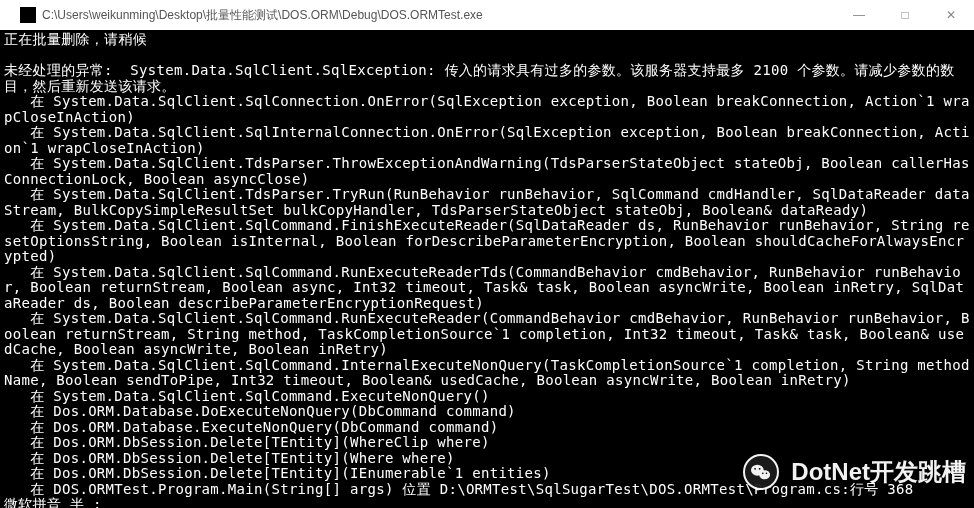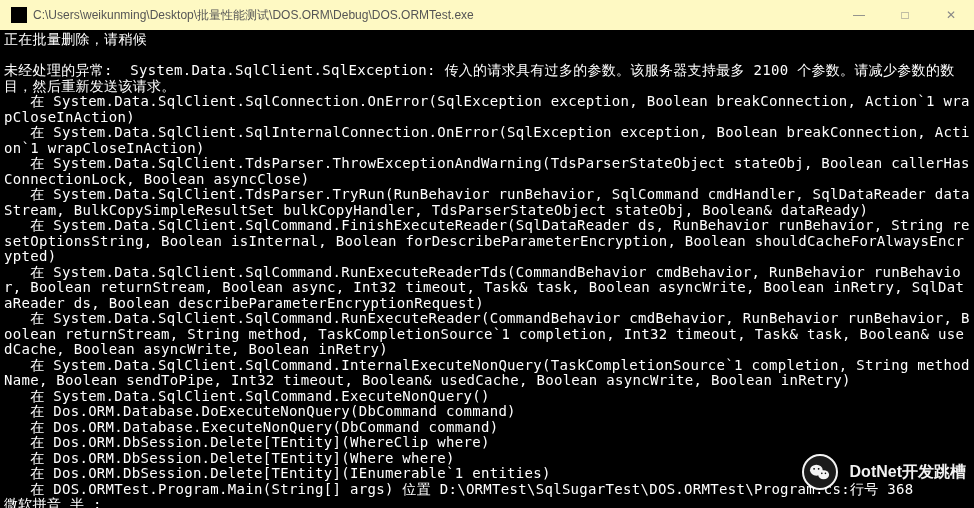--- a/index.html
+++ b/index.html
@@ -9,25 +9,25 @@
     }
     body {
       font-family: "Consolas", "SimSun", monospace;
       background: #000;
       width: 974px;
       height: 508px;
       overflow: hidden;
       position: relative;
     }
     .titlebar {
-      background: #fef9c3;
+      background: #ffffff;
       height: 30px;
       display: flex;
       align-items: center;
-      padding-left: 11px;
+      padding-left: 20px;
       font-size: 12px;
       color: #333;
       font-family: "Segoe UI", sans-serif;
     }
     .titlebar .icon {
       width: 16px;
       height: 16px;
       background: #000;
       margin-right: 6px;
     }
@@ -61,21 +61,21 @@
       letter-spacing: 0.3px;
     }
     .watermark {
       position: absolute;
       right: 8px;
       bottom: 18px;
       display: flex;
       align-items: center;
       gap: 12px;
       color: #fff;
-      font-size: 16px;
+      font-size: 24px;
       font-weight: bold;
       font-family: "Microsoft YaHei", sans-serif;
       opacity: 0.95;
     }
     .wm-icon {
       width: 36px;
       height: 36px;
       border-radius: 50%;
       background: #1c1c1c;
       border: 2px solid #fff;

